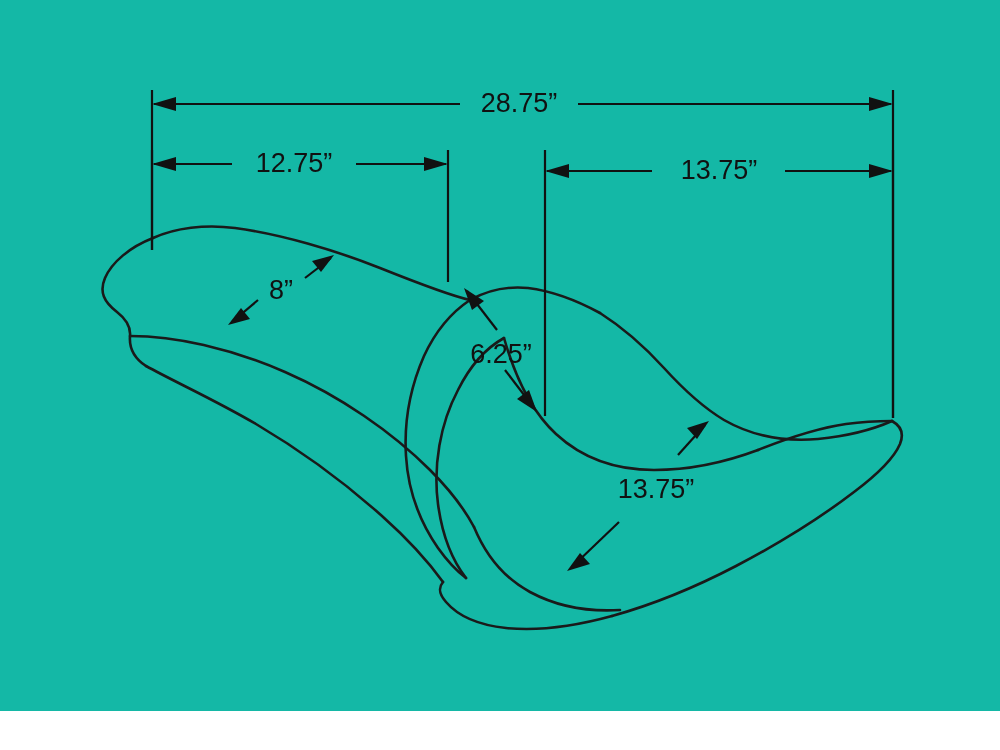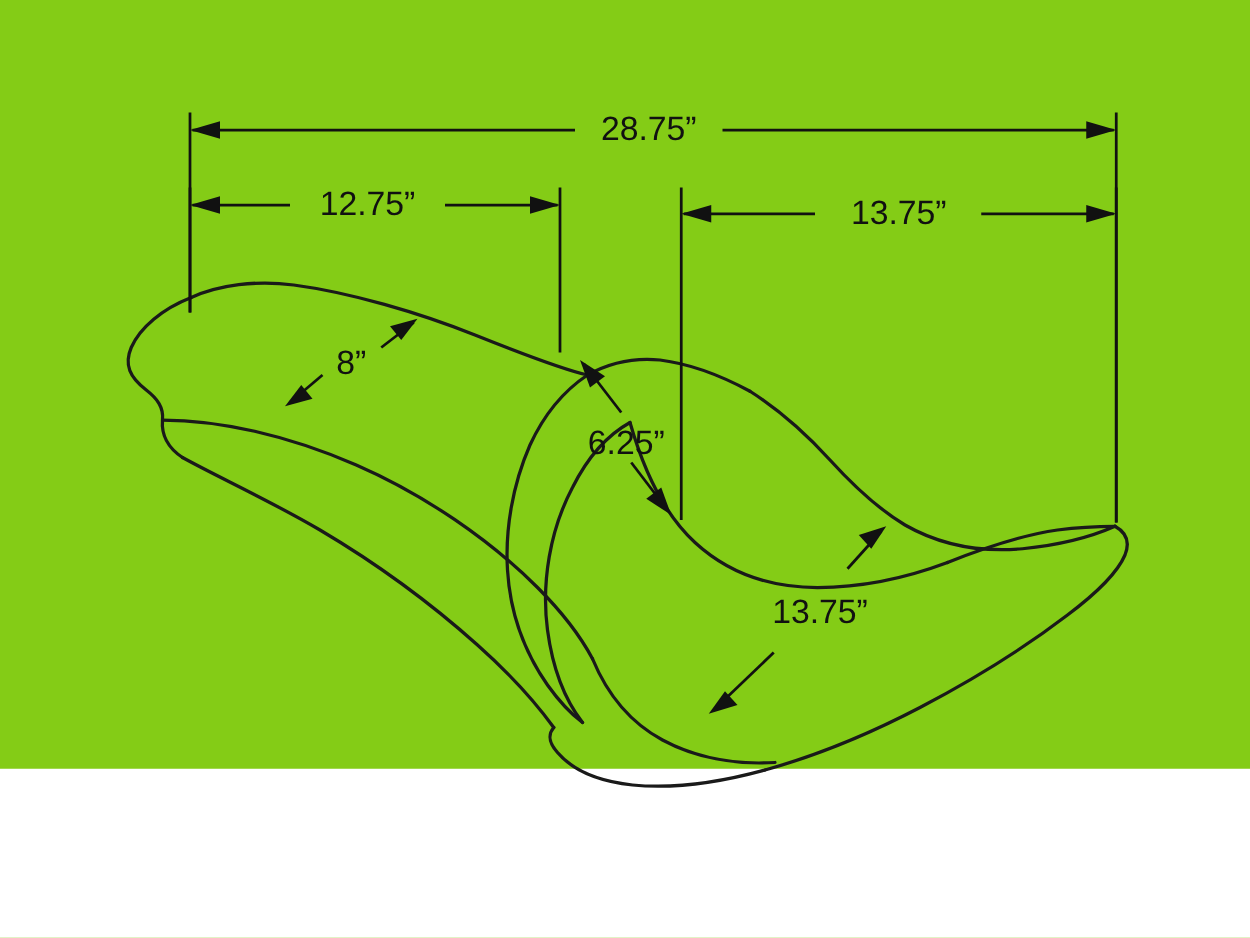--- a/index.html
+++ b/index.html
@@ -9,22 +9,22 @@
   }
   body {
     width: 1000px;
     height: 750px;
     font-family: "Liberation Sans", sans-serif;
     overflow: hidden;
   }
   #diagram-root {
     position: relative;
     width: 1000px;
-    height: 615px;
-    background: #84cc16;
+    height: 711px;
+    background: #14b8a6;
   }
   svg#seat-diagram {
     display: block;
     width: 1000px;
     height: 750px;
   }
   .dim-label {
     font-family: "Liberation Sans", sans-serif;
     font-size: 27px;
     fill: #111111;

